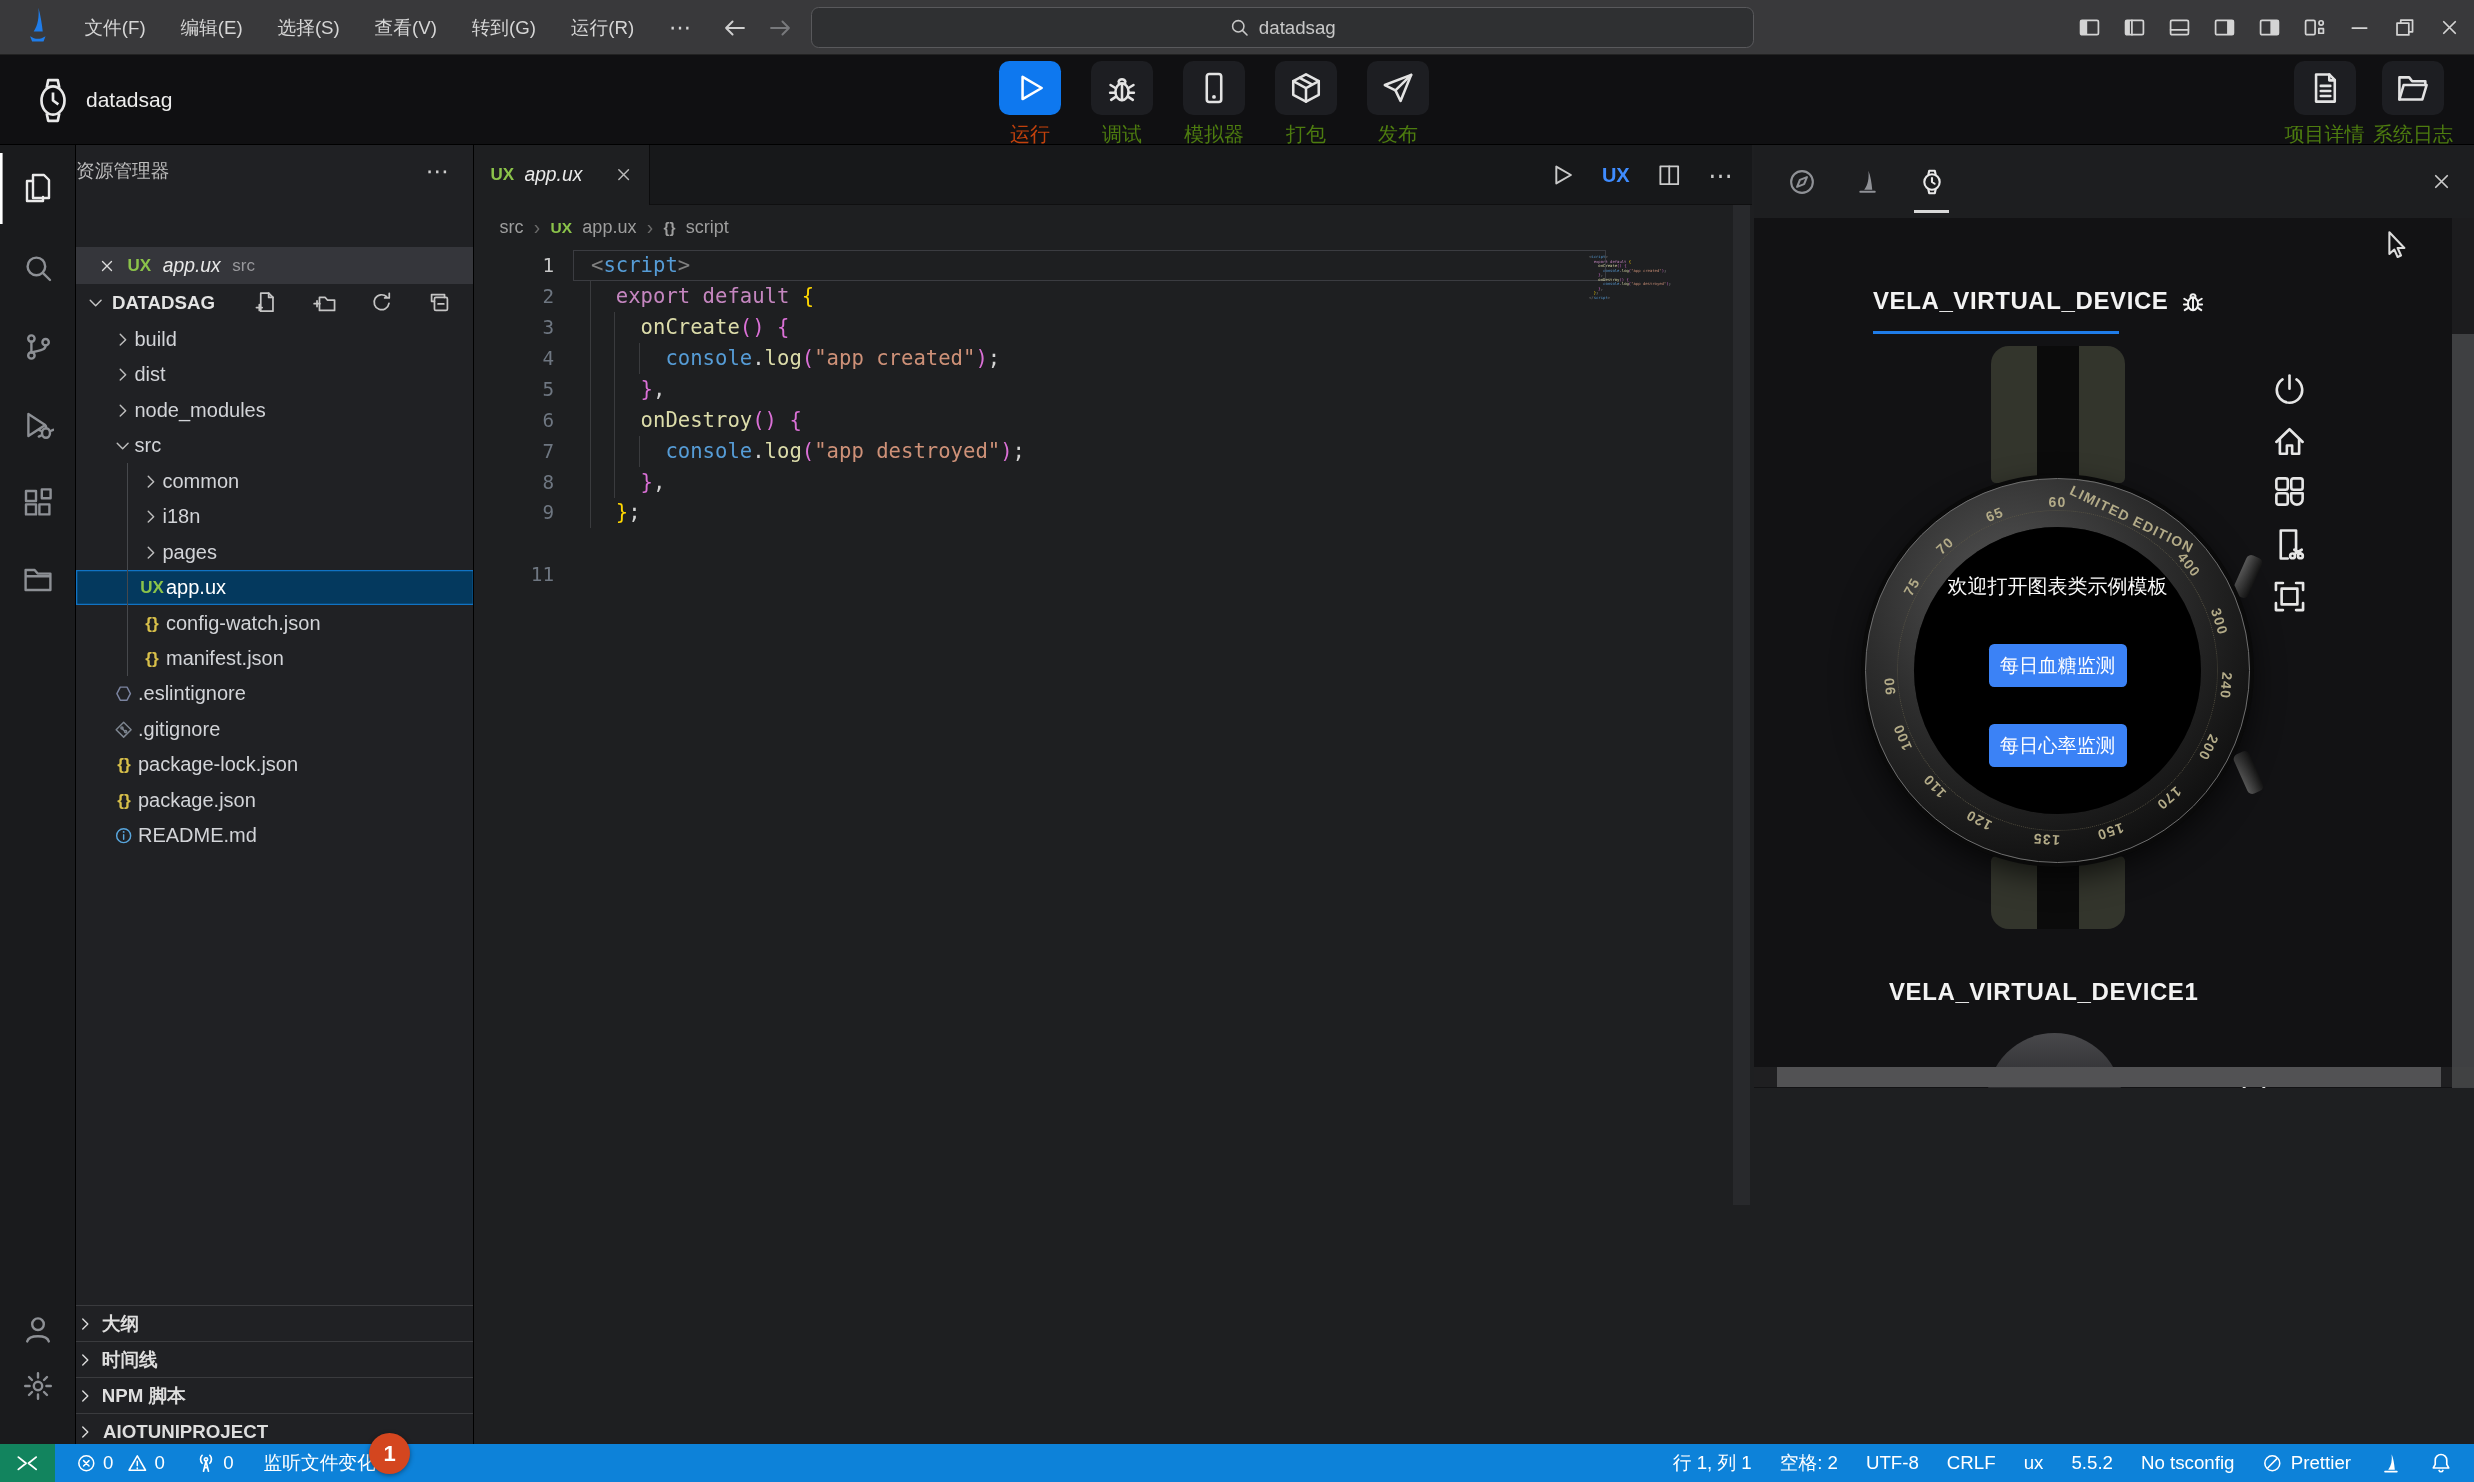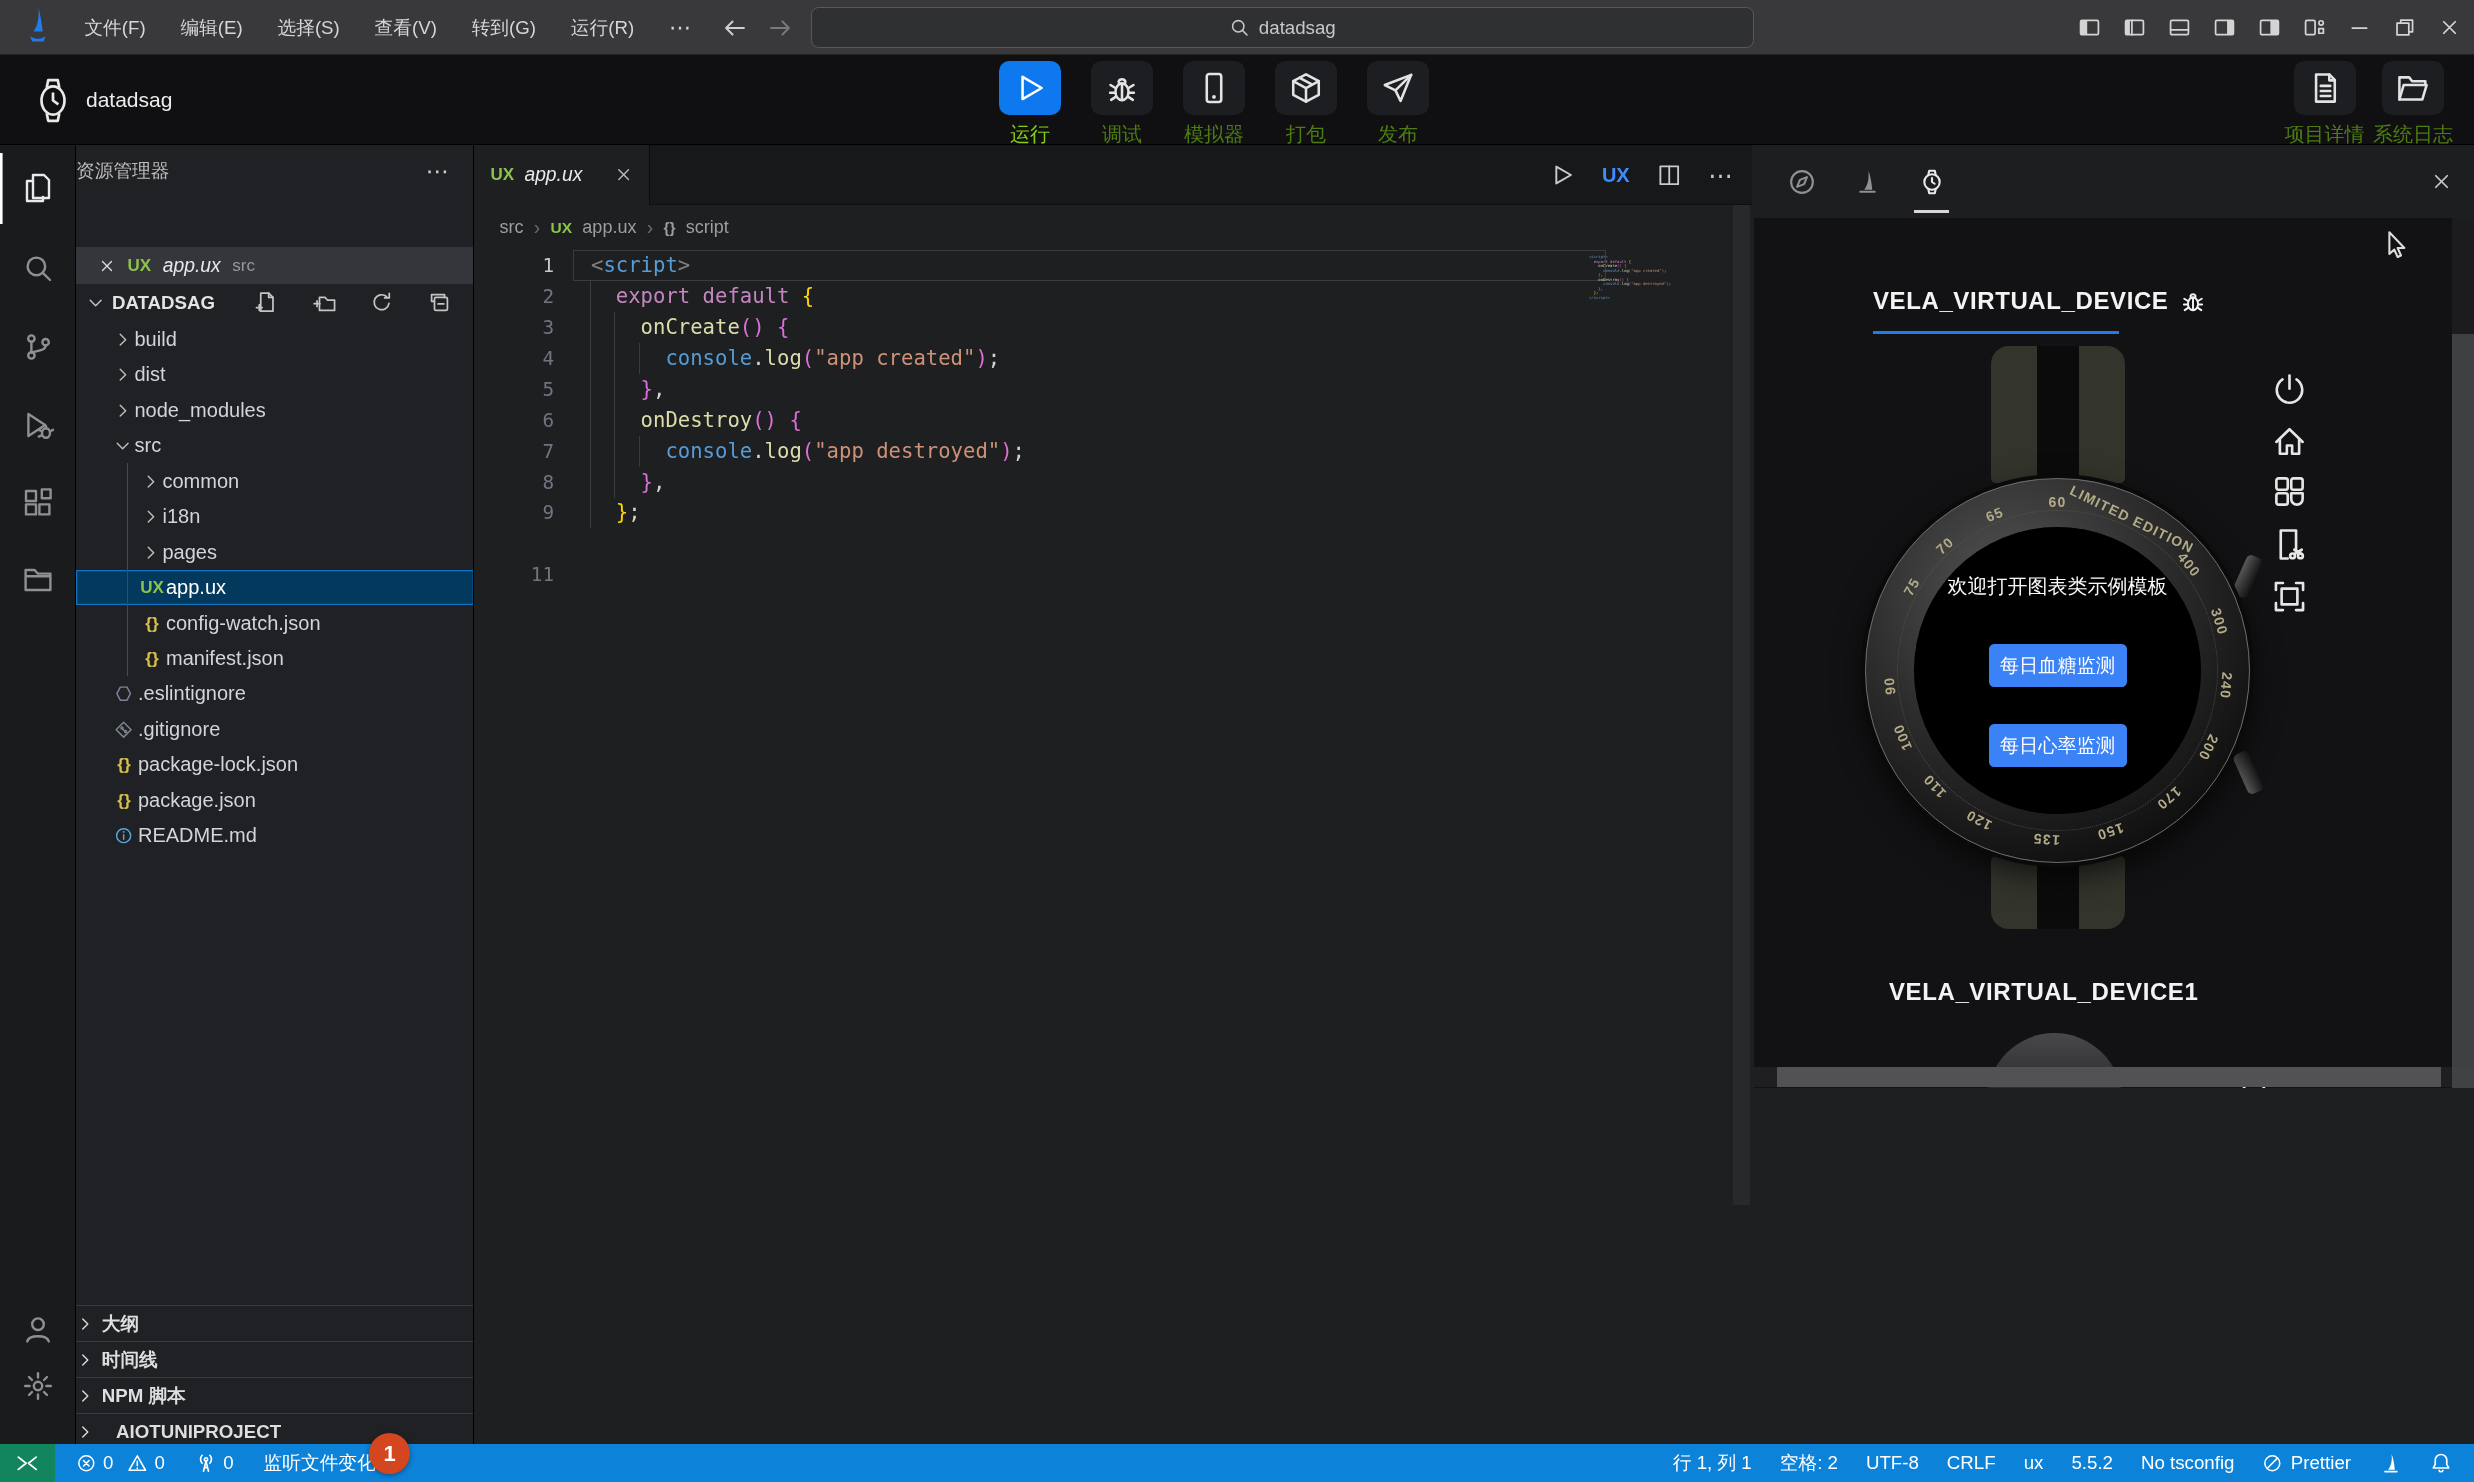--- a/index.html
+++ b/index.html
@@ -22,21 +22,21 @@
 
 
 #toolbar{position:absolute;left:0;top:55px;width:2475px;height:90px;background:#101012;border-bottom:1.3px solid #000}
 #toolbar .watch-logo{position:absolute;left:30px;top:11.6px;color:#e9e9e9}
 #proj-name{position:absolute;left:86px;top:0;height:90px;display:flex;align-items:center;font-size:21px;color:#ededed}
 #tb-actions{position:absolute;left:998px;top:6.4px;display:flex;gap:28px}
 .tb-act{width:64px;display:flex;flex-direction:column;align-items:center;gap:5.2px}
 .tb-box{width:62px;height:54px;border-radius:10.3px;background:#1d1e22;display:flex;align-items:center;justify-content:center;color:#e3e3e3}
 .tb-act.active .tb-box{background:#0e78ef;color:#fff}
 .tb-label{font-size:20px;color:#4d7c0f;white-space:nowrap}
-.tb-act.active .tb-label{color:#84cc16}
+.tb-act.active .tb-label{color:#c2410c}
 #tb-right{position:absolute;right:30px;top:6.4px;display:flex;gap:24.5px}
 
 
 #activitybar{position:absolute;left:0;top:145px;width:76px;height:1299px;background:#1a1b1d;border-right:0.6px solid #000}
 .act-item{position:absolute;left:0;width:76px;height:71px;display:flex;align-items:center;justify-content:center;color:#8d9095}
 .act-item.active{color:#eaeaea;box-shadow:inset 2.6px 0 0 #fff}
 
 
 #sidebar{position:absolute;left:76px;top:145px;width:398px;height:1299px;background:#202124;border-right:1.3px solid #000;overflow:hidden}
 .sb-head{position:absolute;left:0;top:0;width:100%;height:52px;display:flex;align-items:center}
@@ -543,21 +543,21 @@
       <div class="side-sec" style="top:1232px">
         <svg class="ic" width="18" height="18" viewBox="0 0 16 16" fill="none" stroke="currentColor" stroke-width="1.2" stroke-linecap="round" stroke-linejoin="round">
           <path d="M6 3.5l4.5 4.5L6 12.5"></path>
         </svg>
         <span style="margin-left:7.7px">NPM 脚本</span>
       </div>
       <div class="side-sec" style="top:1268px">
         <svg class="ic" width="18" height="18" viewBox="0 0 16 16" fill="none" stroke="currentColor" stroke-width="1.2" stroke-linecap="round" stroke-linejoin="round">
           <path d="M6 3.5l4.5 4.5L6 12.5"></path>
         </svg>
-        <span style="margin-left:22px">AIOTUNIPROJECT</span>
+        <span style="margin-left:9px">AIOTUNIPROJECT</span>
       </div>
     </div>
 </div>
 
 <div id="editor">
   <div class="tabbar">
     <div class="tab">
       <span class="ux-ic">UX</span>
       <span class="fname">app.ux</span>
       <i class="x" data-icon="close">

